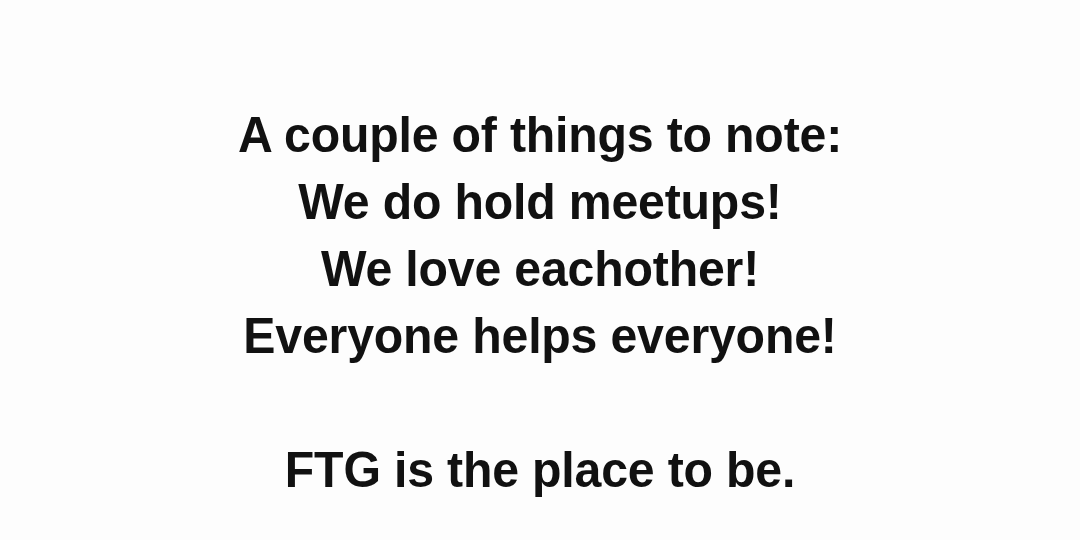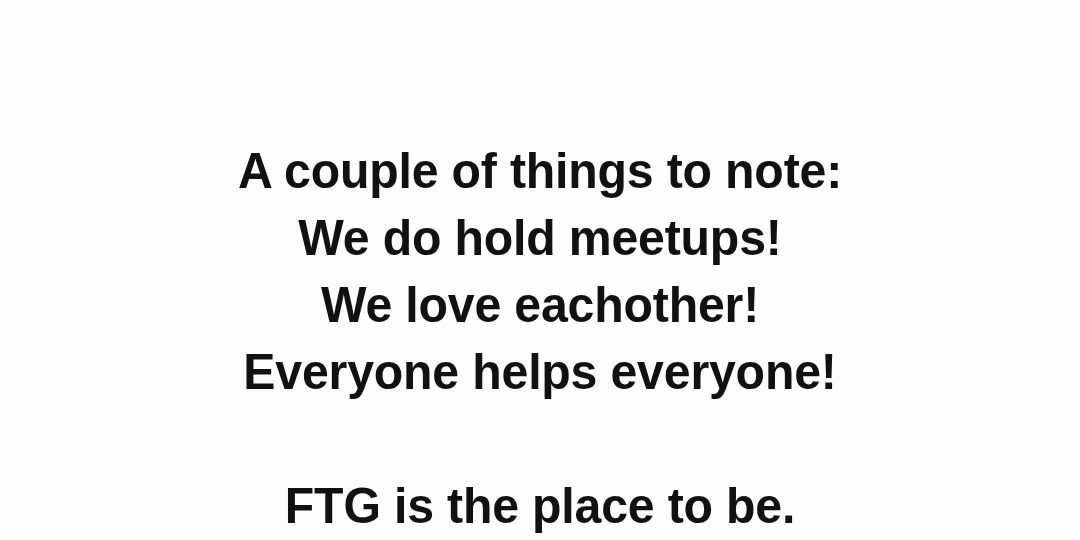--- a/index.html
+++ b/index.html
@@ -18,21 +18,21 @@
 
   #slide {
     position: relative;
     width: 1080px;
     height: 540px;
     background: #fdfdfd;
     box-sizing: border-box;
     display: flex;
     flex-direction: column;
     align-items: center;
-    justify-content: flex-end;
+    justify-content: center;
   }
 
   .text-block {
     width: 100%;
     text-align: center;
     padding-top: 66px;
     box-sizing: border-box;
   }
 
   .line {

